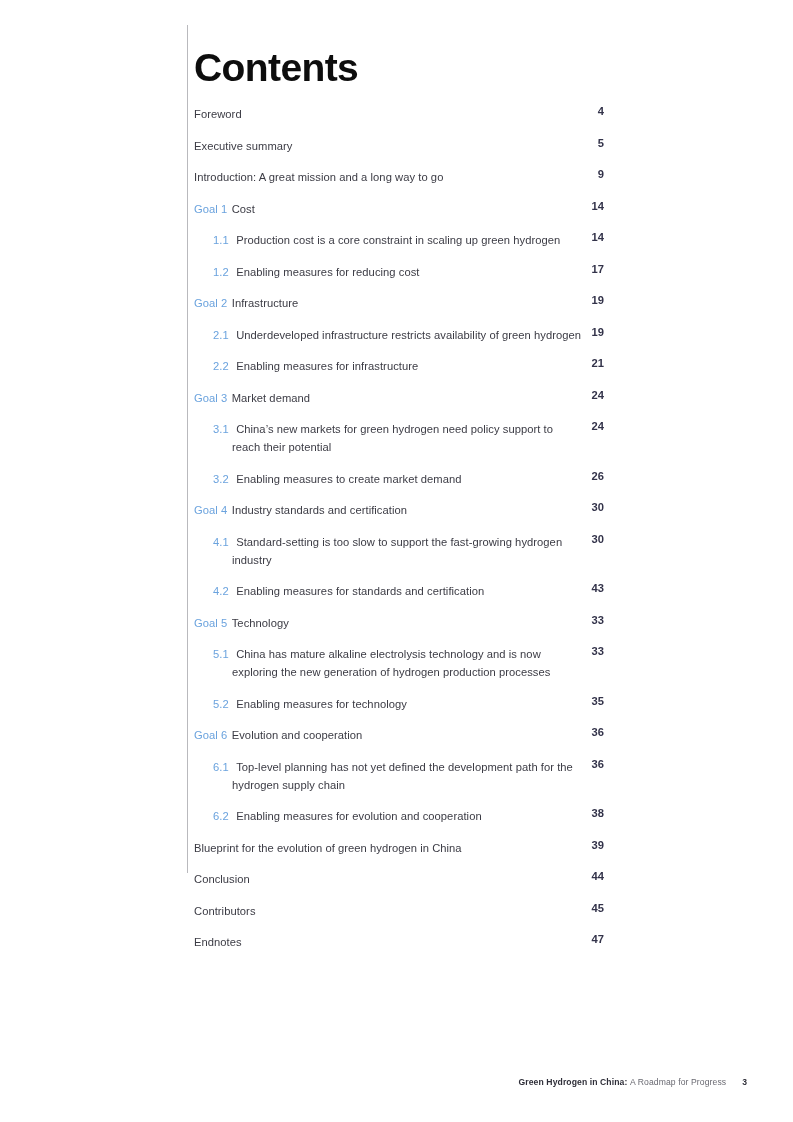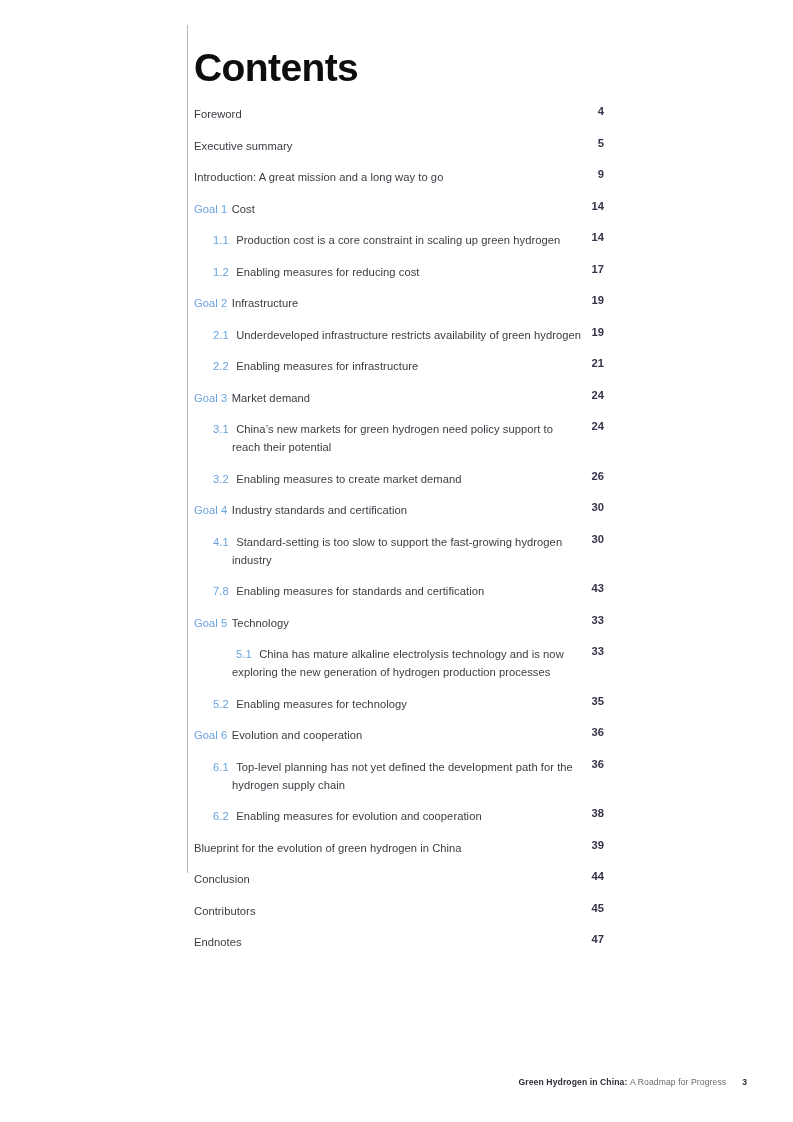--- a/index.html
+++ b/index.html
@@ -217,33 +217,33 @@
         </div>
       </div>
       <div class="toc-entry level-1">
         <div class="row">
           <div class="labelwrap"><span class="label num-prefix" style="color: rgb(107, 163, 222);">4.1</span> <span class="label" style="color: rgb(59, 59, 68);">Standard-setting is too slow to support the fast-growing hydrogen industry</span></div>
           <div class="pageno" style="color: rgb(51, 51, 74);">30</div>
         </div>
       </div>
       <div class="toc-entry level-1">
         <div class="row">
-          <div class="labelwrap"><span class="label num-prefix" style="color: rgb(107, 163, 222);">7.8</span> <span class="label" style="color: rgb(59, 59, 68);">Enabling measures for standards and certification</span></div>
+          <div class="labelwrap"><span class="label num-prefix" style="color: rgb(107, 163, 222);">4.2</span> <span class="label" style="color: rgb(59, 59, 68);">Enabling measures for standards and certification</span></div>
           <div class="pageno" style="color: rgb(51, 51, 74);">43</div>
         </div>
       </div>
       <div class="toc-entry level-0">
         <div class="row">
           <div class="labelwrap"><span class="label num-prefix" style="color: rgb(107, 163, 222);">Goal 5</span> <span class="label" style="color: rgb(59, 59, 68);">Technology</span></div>
           <div class="pageno" style="color: rgb(51, 51, 74);">33</div>
         </div>
       </div>
       <div class="toc-entry level-1">
         <div class="row">
-          <div class="labelwrap"><span class="label num-prefix" style="color: rgb(107, 163, 222); margin-left: 23px;">5.1</span> <span class="label" style="color: rgb(59, 59, 68);">China has mature alkaline electrolysis technology and is now exploring the new generation of hydrogen production processes</span></div>
+          <div class="labelwrap"><span class="label num-prefix" style="color: rgb(107, 163, 222);">5.1</span> <span class="label" style="color: rgb(59, 59, 68);">China has mature alkaline electrolysis technology and is now exploring the new generation of hydrogen production processes</span></div>
           <div class="pageno" style="color: rgb(51, 51, 74);">33</div>
         </div>
       </div>
       <div class="toc-entry level-1">
         <div class="row">
           <div class="labelwrap"><span class="label num-prefix" style="color: rgb(107, 163, 222);">5.2</span> <span class="label" style="color: rgb(59, 59, 68);">Enabling measures for technology</span></div>
           <div class="pageno" style="color: rgb(51, 51, 74);">35</div>
         </div>
       </div>
       <div class="toc-entry level-0">

